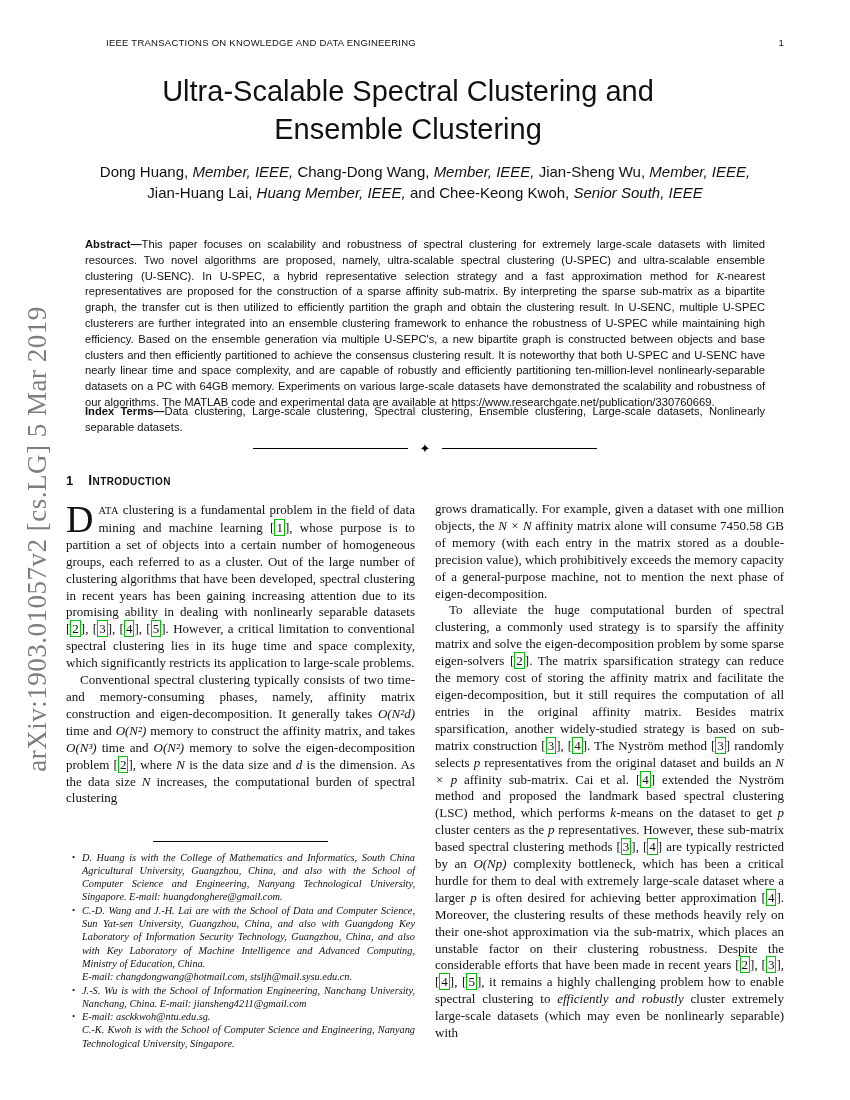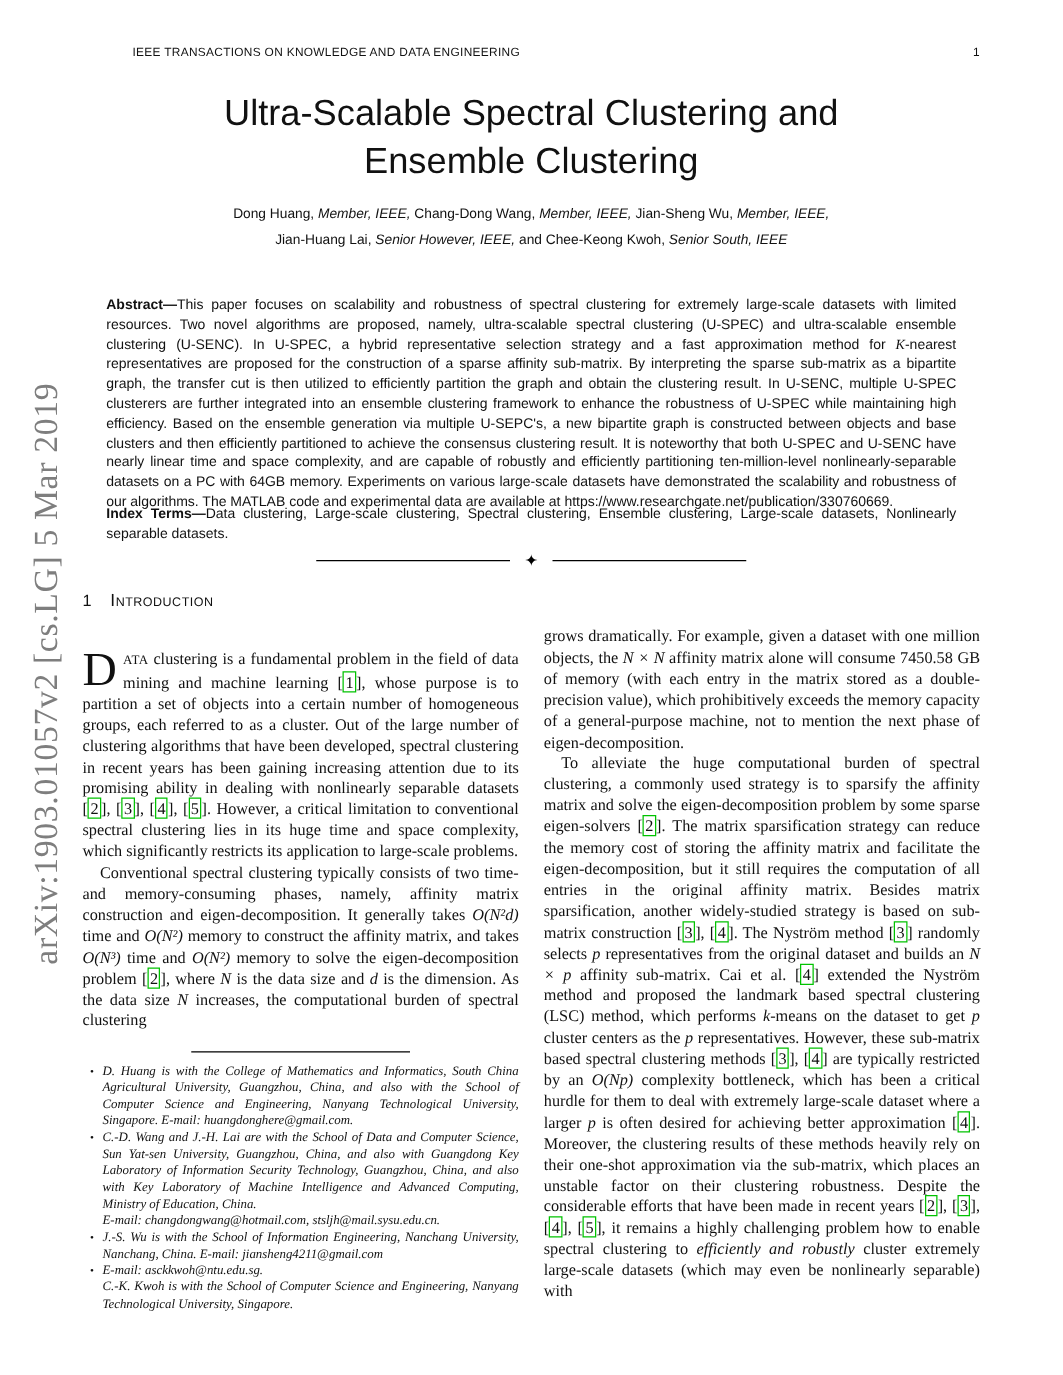--- a/index.html
+++ b/index.html
@@ -28,30 +28,30 @@
   .watermark{
     position:absolute;left:37px;top:539px;
     transform:translate(-50%,-50%) rotate(-90deg);
     white-space:nowrap;
     font-family:"Liberation Serif", serif;
     font-size:27px;letter-spacing:0.5px;
     color:var(--wm-color);
   }
   
   .title{
-    position:absolute;top:72px;left:125px;width:600px;
+    position:absolute;top:72px;left:108px;width:600px;
     text-align:center;
     font-family:"Liberation Sans", sans-serif;
     font-size:29px;line-height:38px;font-weight:400;
   }
   .authors{
     position:absolute;top:161px;left:40px;width:770px;
     text-align:center;
     font-family:"Liberation Sans", sans-serif;
-    font-size:11px;line-height:21px;
+    font-size:15px;line-height:21px;
   }
   
   .abstract,.indexterms{
     position:absolute;left:85px;width:680px;
     font-family:"Liberation Sans", sans-serif;
     font-size:11.2px;line-height:15.8px;
     text-align:justify;
   }
   .abstract{top:237px;}
   .indexterms{top:404px;}
@@ -67,22 +67,22 @@
   }
   
   .columns{
     position:absolute;top:472px;left:66px;width:718px;height:578px;
     display:flex;gap:20px;
   }
   .col{flex:1;min-width:0;display:flex;flex-direction:column;}
   .col-right{padding-top:29px;box-sizing:border-box;align-items:flex-end;}
   .sec-heading{
     font-family:"Liberation Sans", sans-serif;
-    font-weight:normal;font-size:13px;line-height:16px;
-    margin:0 0 30px 0;
+    font-weight:bold;font-size:13px;line-height:16px;
+    margin:0 0 13px 0;
   }
   .sec-num{margin-right:15px;}
   .sc-title{font-variant:small-caps;font-size:14px;letter-spacing:0.4px;}
   .body-par{
     margin:0;
     font-size:13px;line-height:16.9px;
     text-align:justify;
     hyphens:auto;
   }
   .body-par.indent{text-indent:14px;}
@@ -120,21 +120,21 @@
 
   <div class="runhead">
     <span>IEEE TRANSACTIONS ON KNOWLEDGE AND DATA ENGINEERING</span>
     <span>1</span>
   </div>
 
   <div class="title">Ultra-Scalable Spectral Clustering and Ensemble Clustering</div>
 
   <div class="authors">
     <div>Dong Huang, <em>Member, IEEE,</em>  Chang-Dong Wang, <em>Member, IEEE,</em>  Jian-Sheng Wu, <em>Member, IEEE,</em></div>
-    <div>Jian-Huang Lai, <em>Senior However, IEEE,</em>  and Chee-Keong Kwoh, <em>Senior South, IEEE</em></div>
+    <div>Jian-Huang Lai, <em>Huang Member, IEEE,</em>  and Chee-Keong Kwoh, <em>Senior South, IEEE</em></div>
   </div>
 
   <div class="abstract">
     <span class="lead-label">Abstract—</span><span>This paper focuses on scalability and robustness of spectral clustering for extremely large-scale datasets with limited resources. Two novel algorithms are proposed, namely, ultra-scalable spectral clustering (U-SPEC) and ultra-scalable ensemble clustering (U-SENC). In U-SPEC, a hybrid representative selection strategy and a fast approximation method for <span class="math">K</span>-nearest representatives are proposed for the construction of a sparse affinity sub-matrix. By interpreting the sparse sub-matrix as a bipartite graph, the transfer cut is then utilized to efficiently partition the graph and obtain the clustering result. In U-SENC, multiple U-SPEC clusterers are further integrated into an ensemble clustering framework to enhance the robustness of U-SPEC while maintaining high efficiency. Based on the ensemble generation via multiple U-SEPC's, a new bipartite graph is constructed between objects and base clusters and then efficiently partitioned to achieve the consensus clustering result. It is noteworthy that both U-SPEC and U-SENC have nearly linear time and space complexity, and are capable of robustly and efficiently partitioning ten-million-level nonlinearly-separable datasets on a PC with 64GB memory. Experiments on various large-scale datasets have demonstrated the scalability and robustness of our algorithms. The MATLAB code and experimental data are available at <span class="url">https://www.researchgate.net/publication/330760669</span>.</span>
   </div>
 
   <div class="indexterms">
     <span class="lead-label">Index Terms—</span><span>Data clustering, Large-scale clustering, Spectral clustering, Ensemble clustering, Large-scale datasets, Nonlinearly separable datasets.</span>
   </div>
 

